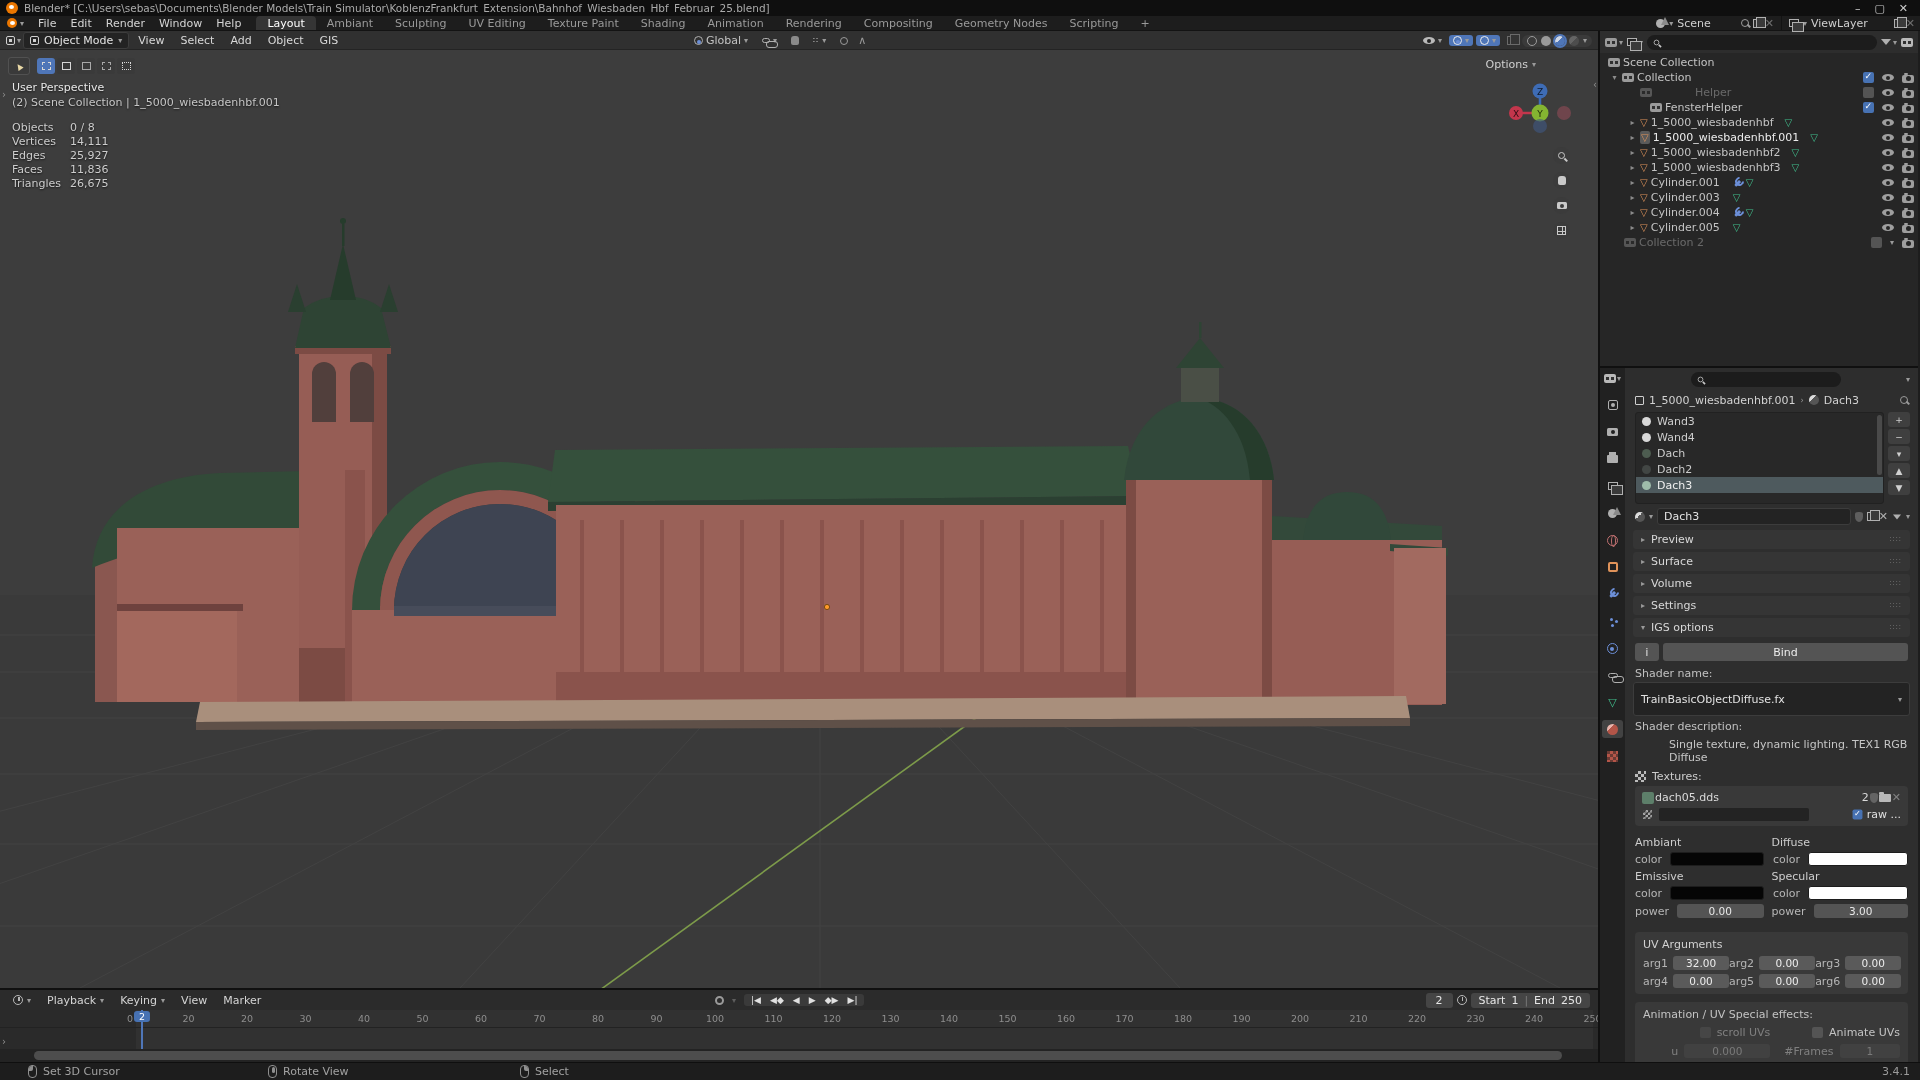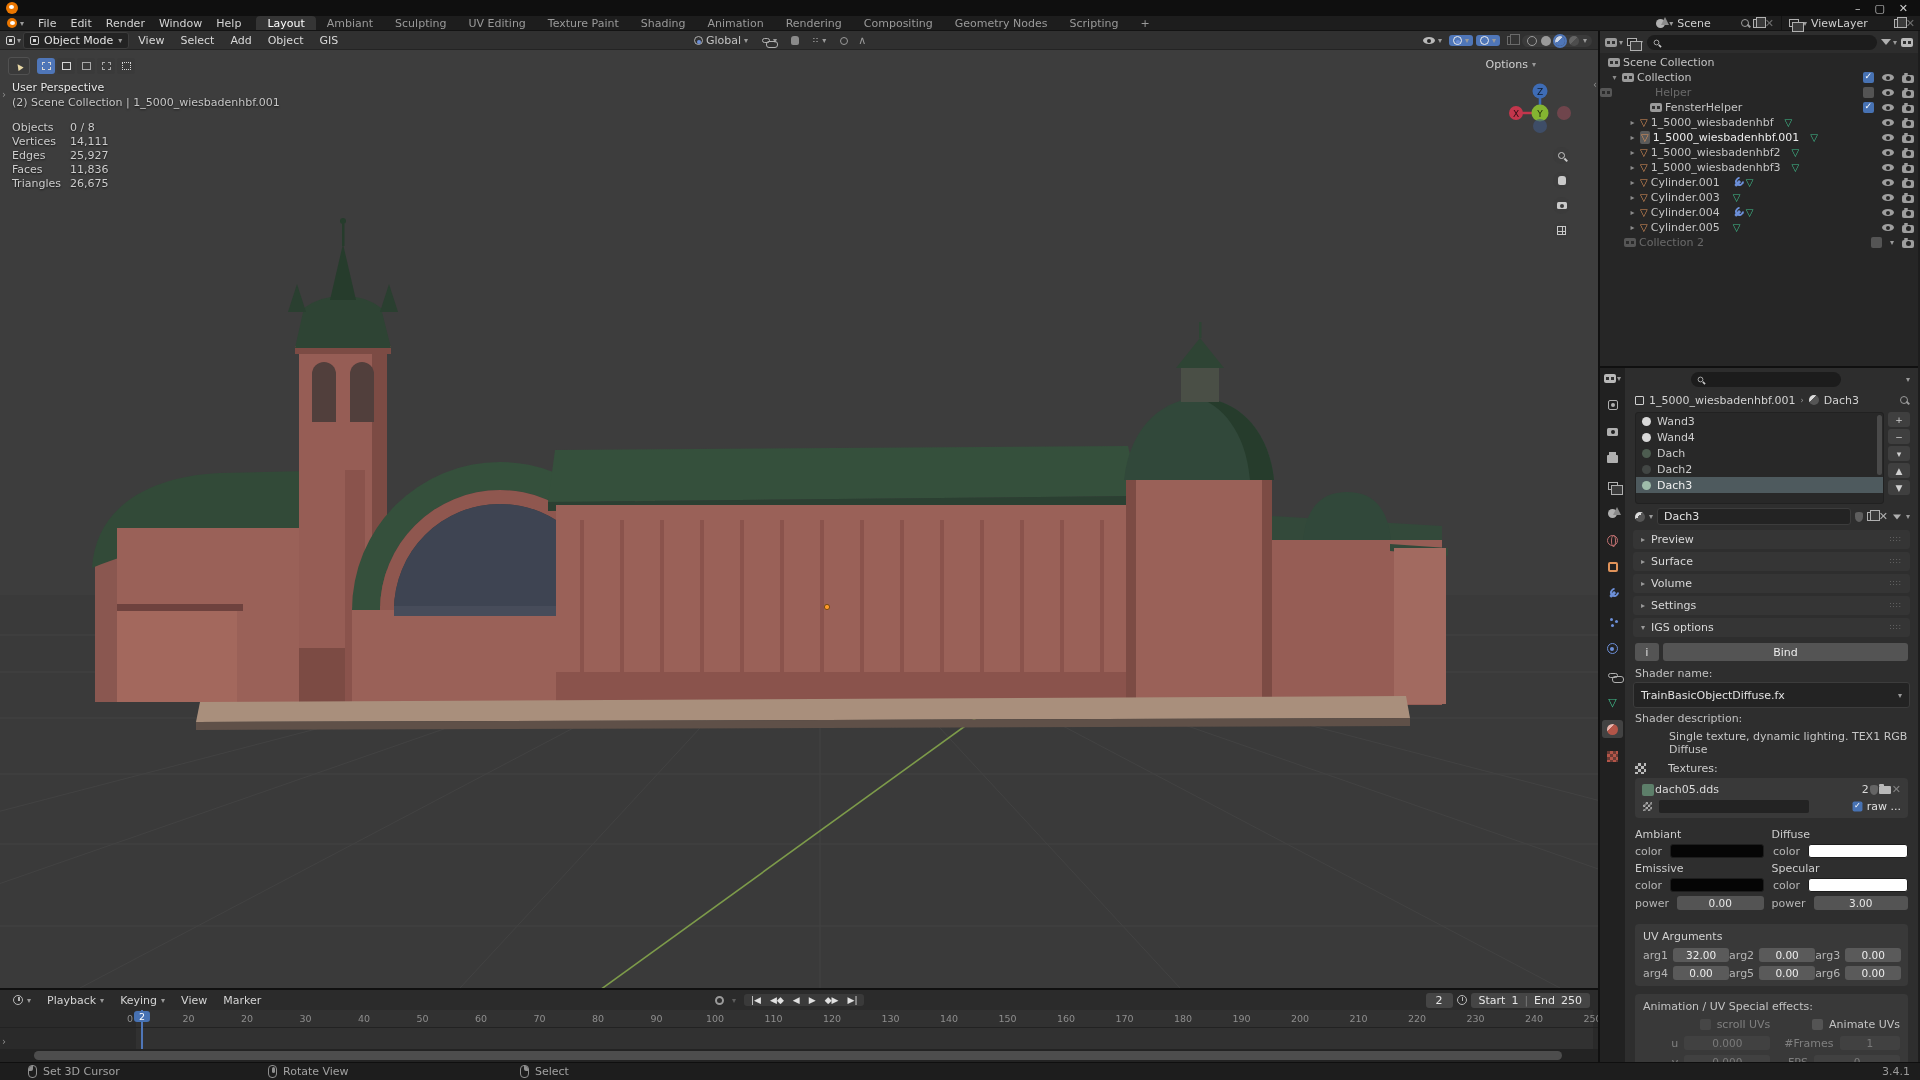--- a/index.html
+++ b/index.html
@@ -187,23 +187,23 @@
   .i-copy { width:8px; height:9px; border:1px solid #b0b0b0; position:relative; background:#2e2e2e; }
   .i-copy::after { content:""; position:absolute; left:2px; top:-3px; width:8px; height:9px; border:1px solid #b0b0b0; background:#3a3a3a; }
 
   .panel-hdr { margin:3px 8px 0 8px; height:19px; background:#353535; border-radius:3px; display:flex; align-items:center; gap:6px; padding:0 8px; color:#d8d8d8; flex:none; }
   .panel-hdr .dots { margin-left:auto; color:#6a6a6a; letter-spacing:1px; font-size:8px; }
   .pbody { padding:4px 8px 0 8px; flex:none; }
   .bind-row { display:flex; gap:4px; margin:2px 2px 6px 2px; }
   .info-btn { width:24px; height:18px; background:#545454; border-radius:3px; display:flex; align-items:center; justify-content:center; color:#e8e8e8; font-size:10px; }
   .bind-btn { flex:1; height:18px; background:#545454; border-radius:3px; display:flex; align-items:center; justify-content:center; color:#ececec; }
   .flabel { color:#c0c0c0; margin:4px 2px 2px 2px; }
-  .dropdown { height:26px; background:#232323; border:1px solid #3c3c3c; border-radius:3px; display:flex; align-items:center; padding:0 7px; color:#e2e2e2; justify-content:space-between; }
+  .dropdown { height:34px; background:#232323; border:1px solid #3c3c3c; border-radius:3px; display:flex; align-items:center; padding:0 7px; color:#e2e2e2; justify-content:space-between; }
   .desc-text { color:#c6c6c6; margin:5px 2px 4px 36px; }
-  .tex-label { display:flex; align-items:center; gap:22px; margin:6px 2px 3px 2px; color:#cdcdcd; }
+  .tex-label { display:flex; align-items:center; gap:6px; margin:6px 2px 3px 2px; color:#cdcdcd; }
   .i-checker { width:11px; height:11px; background:
       linear-gradient(45deg,#bbb 25%,transparent 25%,transparent 75%,#bbb 75%),
       linear-gradient(45deg,#bbb 25%,#333 25%,#333 75%,#bbb 75%);
       background-size:6px 6px; background-position:0 0,3px 3px; }
   .tex-box { background:#393939; border-radius:4px; padding:5px 7px; margin:0 2px; }
   .tex-row1 { display:flex; align-items:center; gap:1px; color:#dadada; }
   .tex-thumb { width:12px; height:12px; background:#5d7f6a; border-radius:2px; }
   .tex-row1 .cnt { margin-left:auto; }
   .i-folder { width:12px; height:8px; background:#b9b9b9; border-radius:1px; position:relative; }
   .i-folder::before { content:""; position:absolute; left:0; top:-2px; width:5px; height:2px; background:#b9b9b9; border-radius:1px 1px 0 0; }
@@ -240,20 +240,21 @@
   .mouse.rmb::before { right:0; top:0; width:4px; height:5px; border-radius:0 3px 0 2px; }
   .sb-version { margin-left:auto; color:#9a9a9a; }
 </style>
 </head>
 <body>
 
 <div class="app">
 
   <div class="titlebar">
     <span class="blender-logo"></span>
+    <span class="title">Blender* [C:\Users\sebas\Documents\Blender Models\Train Simulator\KoblenzFrankfurt_Extension\Bahnhof_Wiesbaden_Hbf_Februar_25.blend]</span>
     <div class="win-controls">
       <span>–</span>
       <span>▢</span>
       <span>✕</span>
     </div>
   </div>
 
   <div class="topbar">
     <span class="menu-item" style="gap:3px;">
         <span class="blender-logo" style="width:10px;height:10px;"></span>
@@ -656,21 +657,21 @@
             <span class="exp">▾</span>
             <span class="i-col"></span>
             <span class="name">Collection</span>
             <span class="ol-spacer"></span>
             <span class="ol-icons">
                 <span class="cbx checked"></span>
                 <span class="i-eye"></span>
                 <span class="i-cam"></span>
               </span>
           </div>
-          <div class="ol-row grayed" style="gap:43px;">
+          <div class="ol-row grayed" style="padding-left:40px;gap:43px;">
             <span class="i-col"></span>
             <span class="name">Helper</span>
             <span class="ol-spacer"></span>
             <span class="ol-icons">
                 <span class="cbx"></span>
                 <span class="i-eye"></span>
                 <span class="i-cam"></span>
               </span>
           </div>
           <div class="ol-row" style="padding-left:50px;">

